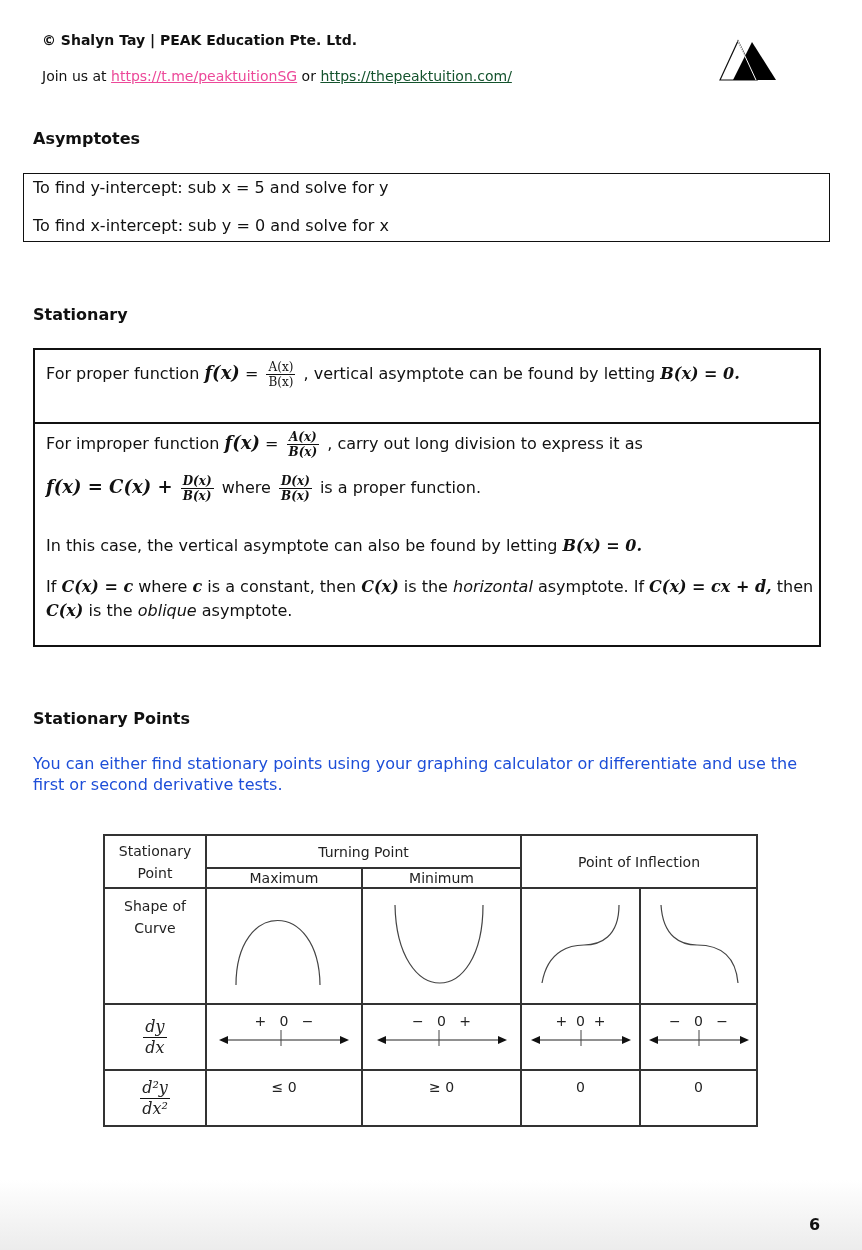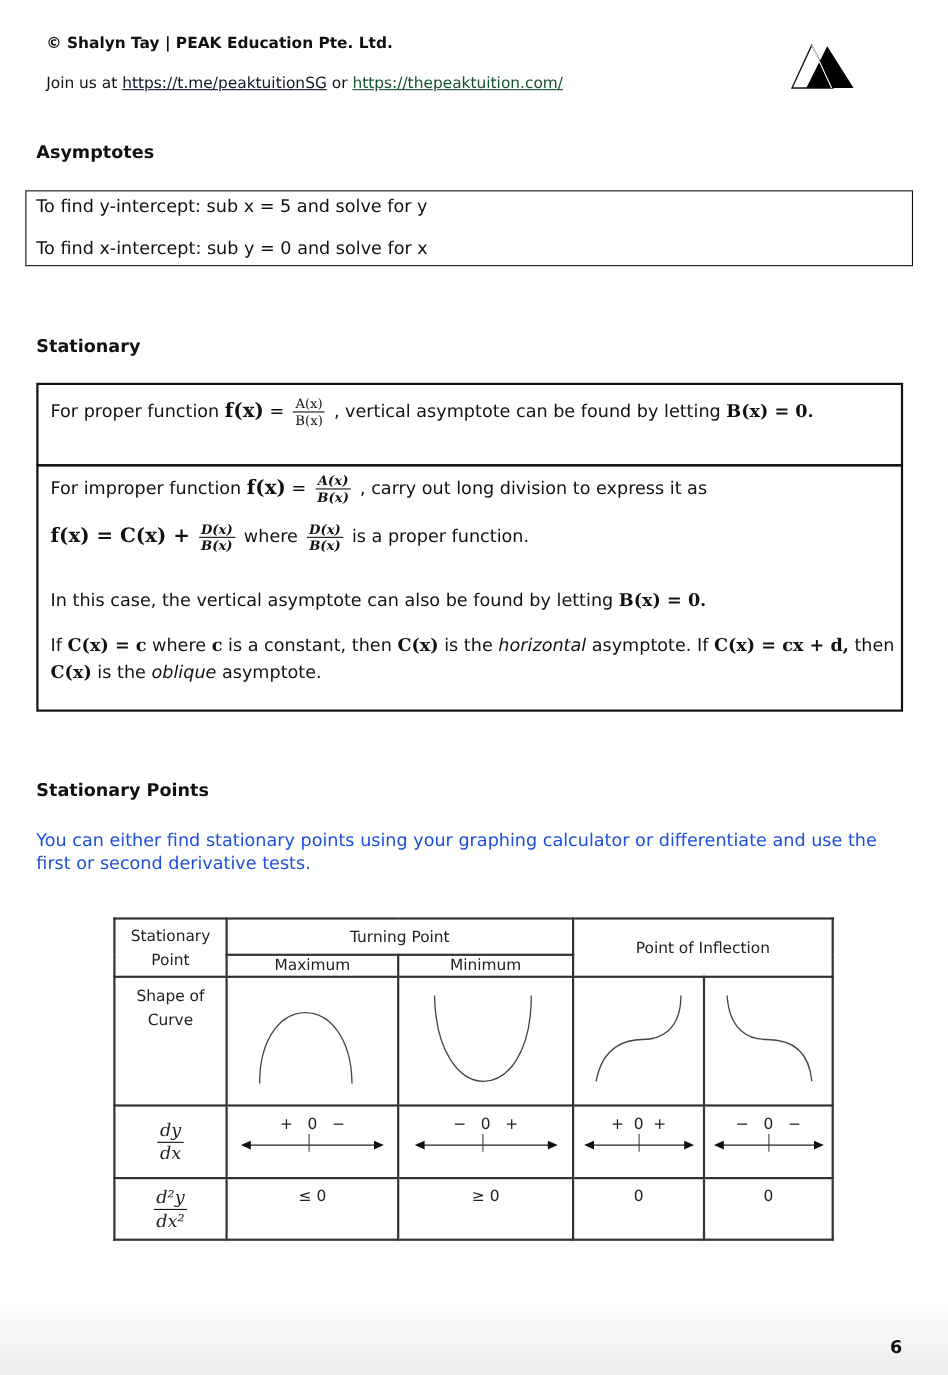--- a/index.html
+++ b/index.html
@@ -4,25 +4,25 @@
 <style>
   html, body { margin:0; padding:0; }
   body {
     width:862px; height:1250px; position:relative; overflow:hidden;
     background: linear-gradient(to bottom, #ffffff 0px, #ffffff 1180px, #ececec 1250px);
     font-family: "DejaVu Sans", sans-serif; color:#111;
   }
   .abs { position:absolute; }
   .hdr-line { font-size:14px; color:#111; }
   .hdr-bold { font-weight:bold; font-size:14px; }
-  a.lnk { color:#0f172a; text-decoration:underline; }
+  a.lnk { color:#ec4899; text-decoration:underline; }
   a.lnk2 { color:#14532d; text-decoration:underline; }
   .h2 { font-weight:bold; font-size:16px; color:#111; }
   .body-text { font-size:16px; color:#1d4ed8; line-height:21px; }
-  .m { font-family: "DejaVu Serif", serif; font-weight:bold; }
+  .m { font-family: "DejaVu Serif", serif; font-style:italic; font-weight:bold; }
   .mr { font-family: "DejaVu Serif", serif; }
   .frac { display:inline-block; vertical-align:middle; text-align:center; font-family:"DejaVu Serif", serif; font-size:12px; line-height:14px; margin:0 3px; }
   .frac .num { display:block; border-bottom:1px solid #111; padding:0 2px; }
   .frac .den { display:block; padding:0 2px; }
   .box { position:absolute; border:1px solid #111; box-sizing:border-box; }
   .box2 { position:absolute; border:2px solid #111; box-sizing:border-box; }
   .line { font-size:16px; }
   table.sp { position:absolute; left:103px; top:834px; border-collapse:collapse; font-family:"DejaVu Sans", sans-serif; font-size:14px; color:#222; }
   table.sp td { border:2px solid #333; text-align:center; vertical-align:top; padding:0; }
   .numline { display:block; margin:0 auto; }

